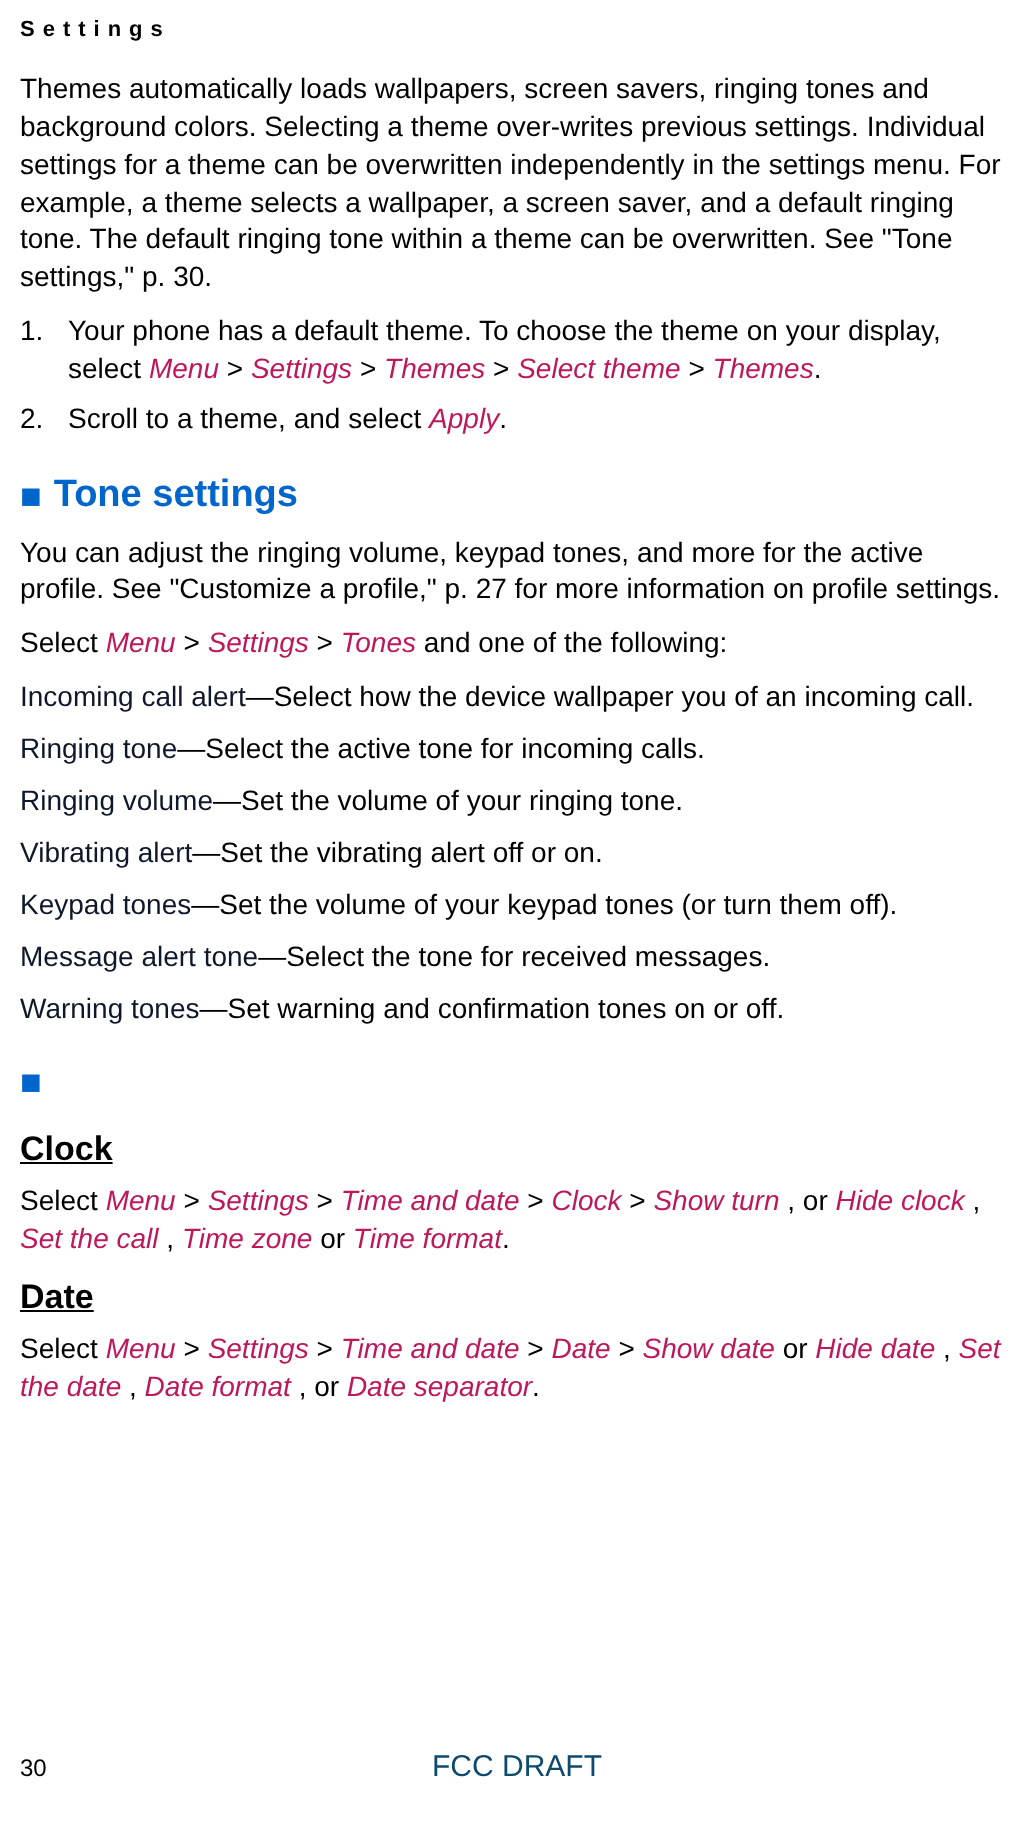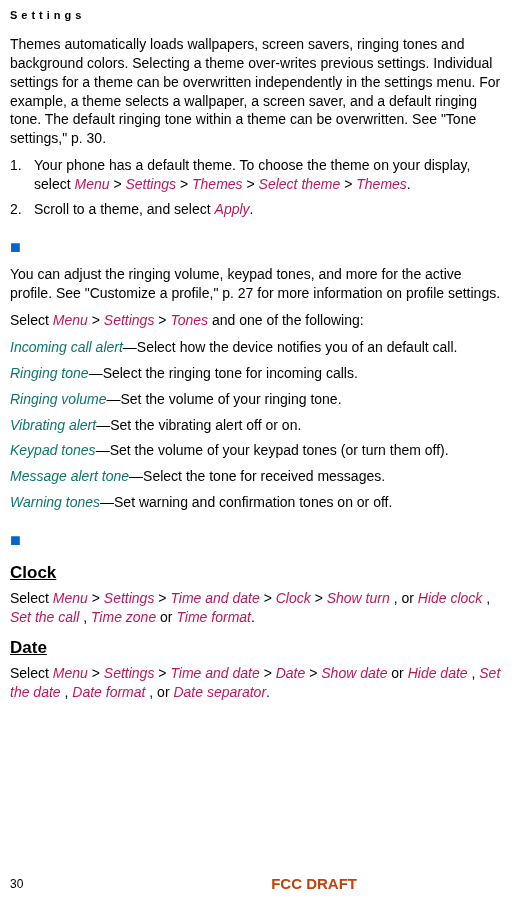--- a/index.html
+++ b/index.html
@@ -75,43 +75,43 @@
       text-decoration: underline;
       margin-top: 10px;
       margin-bottom: 4px;
     }
     
     .option-line {
       margin-bottom: 7px;
     }
     
     .option-name {
-      color: #0f766e;
-      font-style: italic;
+      color: #0f172a;
     }
     
     .footer {
       position: absolute;
       bottom: 22px;
       left: 10px;
       right: 10px;
       display: flex;
       align-items: center;
+      gap: 32px;
     }
     
     .page-num {
       font-size: 12px;
       width: 150px;
     }
     
     .fcc-draft {
-      color: #c2410c;
+      color: #0c4a6e;
       font-size: 15px;
-      font-weight: bold;
-      text-align: right;
+      font-weight: normal;
+      text-align: center;
       flex: 1;
     }
     
     .footer-spacer {
       width: 150px;
     }
   </style>
 </head>
 <body>
 
@@ -138,37 +138,38 @@
 <div class="numbered-item">
   <div class="num">2.</div>
   <div class="content">
     <span> Scroll to a theme, and select </span>
     <span class="menu-link">Apply</span><span>.</span>
   </div>
 </div>
 
 <div class="section-heading">
   <span class="square">■</span>
+  <span class="title">Tone settings</span>
 </div>
 
 <div class="paragraph">You can adjust the ringing volume, keypad tones, and more for the active profile. See "Customize a profile," p. 27 for more information on profile settings.</div>
 
 <div class="paragraph">
   <span>Select </span>
   <span class="menu-link">Menu</span>
   <span> &gt; </span>
   <span class="menu-link">Settings</span>
   <span> &gt; </span>
   <span class="menu-link">Tones</span>
   <span> and one of the following:</span>
 </div>
 
 <div id="tone-options">
-    <div class="option-line"><span class="option-name">Incoming call alert</span><span>—Select how the device notifies you of an default call.</span></div>
-    <div class="option-line"><span class="option-name">Ringing tone</span><span>—Select the ringing tone for incoming calls.</span></div>
+    <div class="option-line"><span class="option-name">Incoming call alert</span><span>—Select how the device wallpaper you of an incoming call.</span></div>
+    <div class="option-line"><span class="option-name">Ringing tone</span><span>—Select the active tone for incoming calls.</span></div>
     <div class="option-line"><span class="option-name">Ringing volume</span><span>—Set the volume of your ringing tone.</span></div>
     <div class="option-line"><span class="option-name">Vibrating alert</span><span>—Set the vibrating alert off or on.</span></div>
     <div class="option-line"><span class="option-name">Keypad tones</span><span>—Set the volume of your keypad tones (or turn them off).</span></div>
     <div class="option-line"><span class="option-name">Message alert tone</span><span>—Select the tone for received messages.</span></div>
     <div class="option-line"><span class="option-name">Warning tones</span><span>—Set warning and confirmation tones on or off.</span></div>
   </div>
 
 <div class="section-heading">
   <span class="square">■</span>
 </div>

